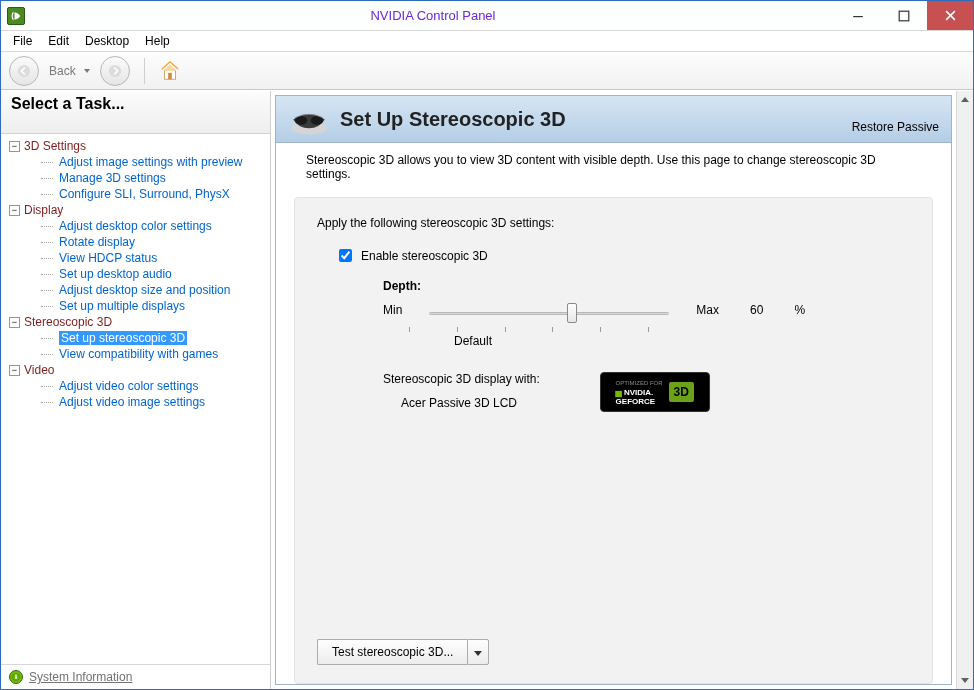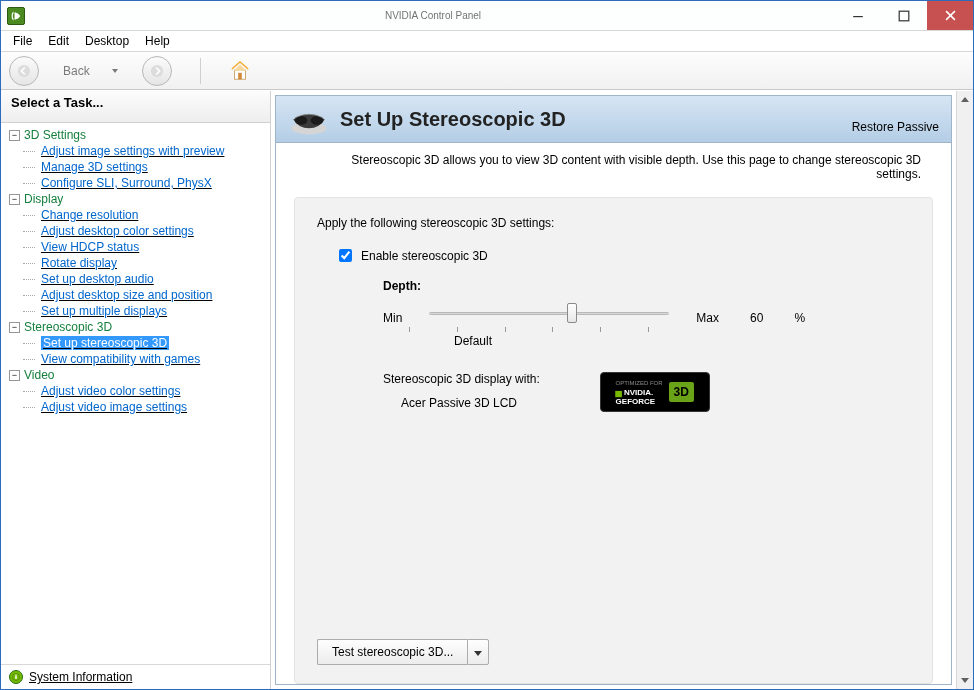--- a/index.html
+++ b/index.html
@@ -3,80 +3,80 @@
 <meta charset="utf-8">
 <style>
   * { box-sizing: border-box; }
   html, body { margin: 0; padding: 0; font-family: "Segoe UI", Tahoma, sans-serif; font-size: 12px; color: #000; }
   body { width: 974px; height: 690px; border: 1px solid #2e6bbd; background: #fff; display: flex; flex-direction: column; overflow: hidden; }
 
   
   .titlebar { height: 30px; background: #fdfefe; border-bottom: 1px solid #d8d8d8; display: flex; align-items: center; }
   .titlebar .app-icon { width: 18px; height: 18px; margin: 0 6px; background:#4a8a20; border:1px solid #2d5a12; border-radius:2px; display:flex; align-items:center; justify-content:center; }
   .titlebar .app-icon svg { width:12px; height:12px; }
-  .titlebar .title { flex: 1; text-align: center; color: #737373; font-size: 10px; }
+  .titlebar .title { flex: 1; text-align: center; color: #6d28d9; font-size: 13px; }
   .winbtns { display: flex; height: 100%; }
   .winbtn { width: 46px; display: flex; align-items: center; justify-content: center; cursor: pointer; }
   .winbtn.close { background: #c75050; color: #fff; }
   .winbtn svg { width: 12px; height: 12px; }
   .winbtn.close svg { width: 11px; height: 11px; }
 
   
   .menubar { height: 21px; background: #fff; border-bottom: 1px solid #d8d8d8; display: flex; align-items: center; padding: 0 4px; }
   .menubar .mi { padding: 2px 8px; cursor: pointer; }
 
   
-  .toolbar { height: 38px; background: linear-gradient(#fdfdfd,#f1f1f1); border-bottom: 1px solid #c8c8c8; display: flex; align-items: center; padding: 0 8px; gap: 20px; }
+  .toolbar { height: 38px; background: linear-gradient(#fdfdfd,#f1f1f1); border-bottom: 1px solid #c8c8c8; display: flex; align-items: center; padding: 0 8px; gap: 6px; }
   .navbtn { width: 30px; height: 30px; border-radius: 50%; background: linear-gradient(#fbfbfb,#e5e5e5); border: 1px solid #b7b7b7; display: flex; align-items: center; justify-content: center; cursor: pointer; }
   .navbtn svg { width: 14px; height: 14px; fill: #fff; }
   .backlbl { color: #7a7a7a; margin: 0 2px 0 4px; }
   .dd-caret { width:0; height:0; border-left:3px solid transparent; border-right:3px solid transparent; border-top:4px solid #7a7a7a; margin-right:4px; margin-left:0; }
   .tb-sep { width:1px; height:26px; background:#cfcfcf; margin:0 8px; }
   .home-icon { width:22px; height:22px; cursor:pointer; }
 
   
   .main { flex:1; display:flex; overflow:hidden; border-top:1px solid #fff; }
 
   
   .sidebar { width: 270px; border-right:1px solid #d0d0d0; display:flex; flex-direction:column; background:#fff; }
-  .sidebar-head { padding:4px 6px 12px 10px; font-weight:bold; font-size:13px; border-bottom:1px solid #d0d0d0; background:linear-gradient(#fcfcfc,#eeeeee); }
+  .sidebar-head { padding:4px 6px 20px 10px; font-weight:bold; font-size:16px; border-bottom:1px solid #d0d0d0; background:linear-gradient(#fcfcfc,#eeeeee); }
   .tree { flex:1; overflow:auto; padding:4px 0; }
   .tgroup { }
   .tgroup-row { display:flex; align-items:center; padding:1px 0 1px 8px; cursor:default; }
   .toggle { width:11px; height:11px; border:1px solid #969696; background:#fff; margin-right:4px; display:flex; align-items:center; justify-content:center; font-size:9px; line-height:9px; color:#000; cursor:pointer; }
-  .tgroup-label { color:#15803d; }
-  .titems { padding-left: 22px; text-decoration: underline; }
+  .tgroup-label { color:#7f1d1d; }
+  .titems { padding-left: 40px; }
   .titem { padding:1px 4px 1px 18px; position:relative; cursor:pointer; }
   .titem a { color:#0066cc; text-decoration:none; }
   .titem.selected { }
   .titem.selected a { background:#3399ff; color:#fff; padding:0 2px; }
   .titem::before { content:""; position:absolute; left:0; top:50%; width:12px; border-top:1px dotted #aaa; }
   .sidebar-footer { border-top:1px solid #d8d8d8; padding:5px 8px; display:flex; align-items:center; gap:6px; }
   .sidebar-footer .inf-icon { width:14px; height:14px; border-radius:50%; border:1px solid #2b6f17; background:#76b900; display:flex; align-items:center; justify-content:center; }
-  .sidebar-footer a { color:#000000; text-decoration:underline; }
+  .sidebar-footer a { color:#737373; text-decoration:underline; }
 
   
   .content { flex:1; position:relative; overflow:hidden; background:#fff; display:flex; }
   .content-scroll { flex:1; overflow:auto; }
   .page { margin:4px 4px 4px 4px; border:1px solid #a0b4c8; background:#fff; min-height: calc(100% - 8px); display:flex; flex-direction:column; }
   .page-head { background:linear-gradient(#d6e5f3,#b4cee6); border-bottom:1px solid #a0b4c8; padding:6px 12px; display:flex; align-items:center; }
   .page-head .hicon { width:42px; height:34px; margin-right:10px; }
   .page-head .ptitle { font-size:20px; font-weight:bold; color:#222; }
   .page-head .restore { margin-left:auto; align-self:flex-end; color:#000; cursor:pointer; padding-bottom:2px; }
 
-  .page-desc { padding:10px 30px 16px; color:#000; text-align:right; }
+  .page-desc { padding:10px 30px 16px; color:#000; text-align:left; }
 
   .panel { margin:0 18px 0 18px; background:#f2f2f2; border:1px solid #e3e3e3; border-radius:4px; padding:18px 22px 18px 22px; flex:1; min-height:420px; position:relative; }
   .panel-head { font-weight:normal; margin-bottom:16px; }
   .chk-row { display:flex; align-items:center; gap:6px; margin-left:18px; margin-bottom:14px; }
   input[type=checkbox] { width:13px; height:13px; }
 
   .inner { margin-left: 66px; }
   .lblrow { margin-bottom:10px;font-weight:bold; }
-  .slider-row { display:flex; align-items:flex-end; gap:27px; margin-bottom:2px; }
+  .slider-row { display:flex; align-items:flex-start; gap:27px; margin-bottom:2px; }
   .slider-row .min, .slider-row .max { color:#000; }
   .slider { position:relative; width:240px; height:22px; }
   .slider-track { position:absolute; left:0; right:0; top:9px; height:3px; background:#d8d8d8; border:1px solid #b8b8b8; border-radius:2px; }
   .slider-thumb { position:absolute; top:0; width:10px; height:20px; background:linear-gradient(#fefefe,#e6e6e6); border:1px solid #8a8a8a; border-radius:2px; }
   .ticks { display:flex; justify-content:space-between; width:240px; margin-top:0; }
   .tick { width:1px; height:5px; background:#999; }
   .def-label { width:240px; text-align:left; padding-left:45px; margin-top:2px; color:#000; }
 
   .row-type { display:flex; align-items:flex-start; gap:60px; margin-top:24px; }
   .type-left { }
@@ -179,24 +179,23 @@
             <div class="titem"><a href="#">Manage 3D settings</a></div>
             <div class="titem"><a href="#">Configure SLI, Surround, PhysX</a></div>
           </div>
         </div>
         <div class="tgroup">
           <div class="tgroup-row">
             <div class="toggle">−</div>
             <div class="tgroup-label">Display</div>
           </div>
           <div class="titems">
-            <div class="titem"><a href="#">Change resolution</a></div>
             <div class="titem"><a href="#">Adjust desktop color settings</a></div>
+            <div class="titem"><a href="#">Rotate display</a></div>
             <div class="titem"><a href="#">View HDCP status</a></div>
-            <div class="titem"><a href="#">Rotate display</a></div>
             <div class="titem"><a href="#">Set up desktop audio</a></div>
             <div class="titem"><a href="#">Adjust desktop size and position</a></div>
             <div class="titem"><a href="#">Set up multiple displays</a></div>
           </div>
         </div>
         <div class="tgroup">
           <div class="tgroup-row">
             <div class="toggle">−</div>
             <div class="tgroup-label">Stereoscopic 3D</div>
           </div>

